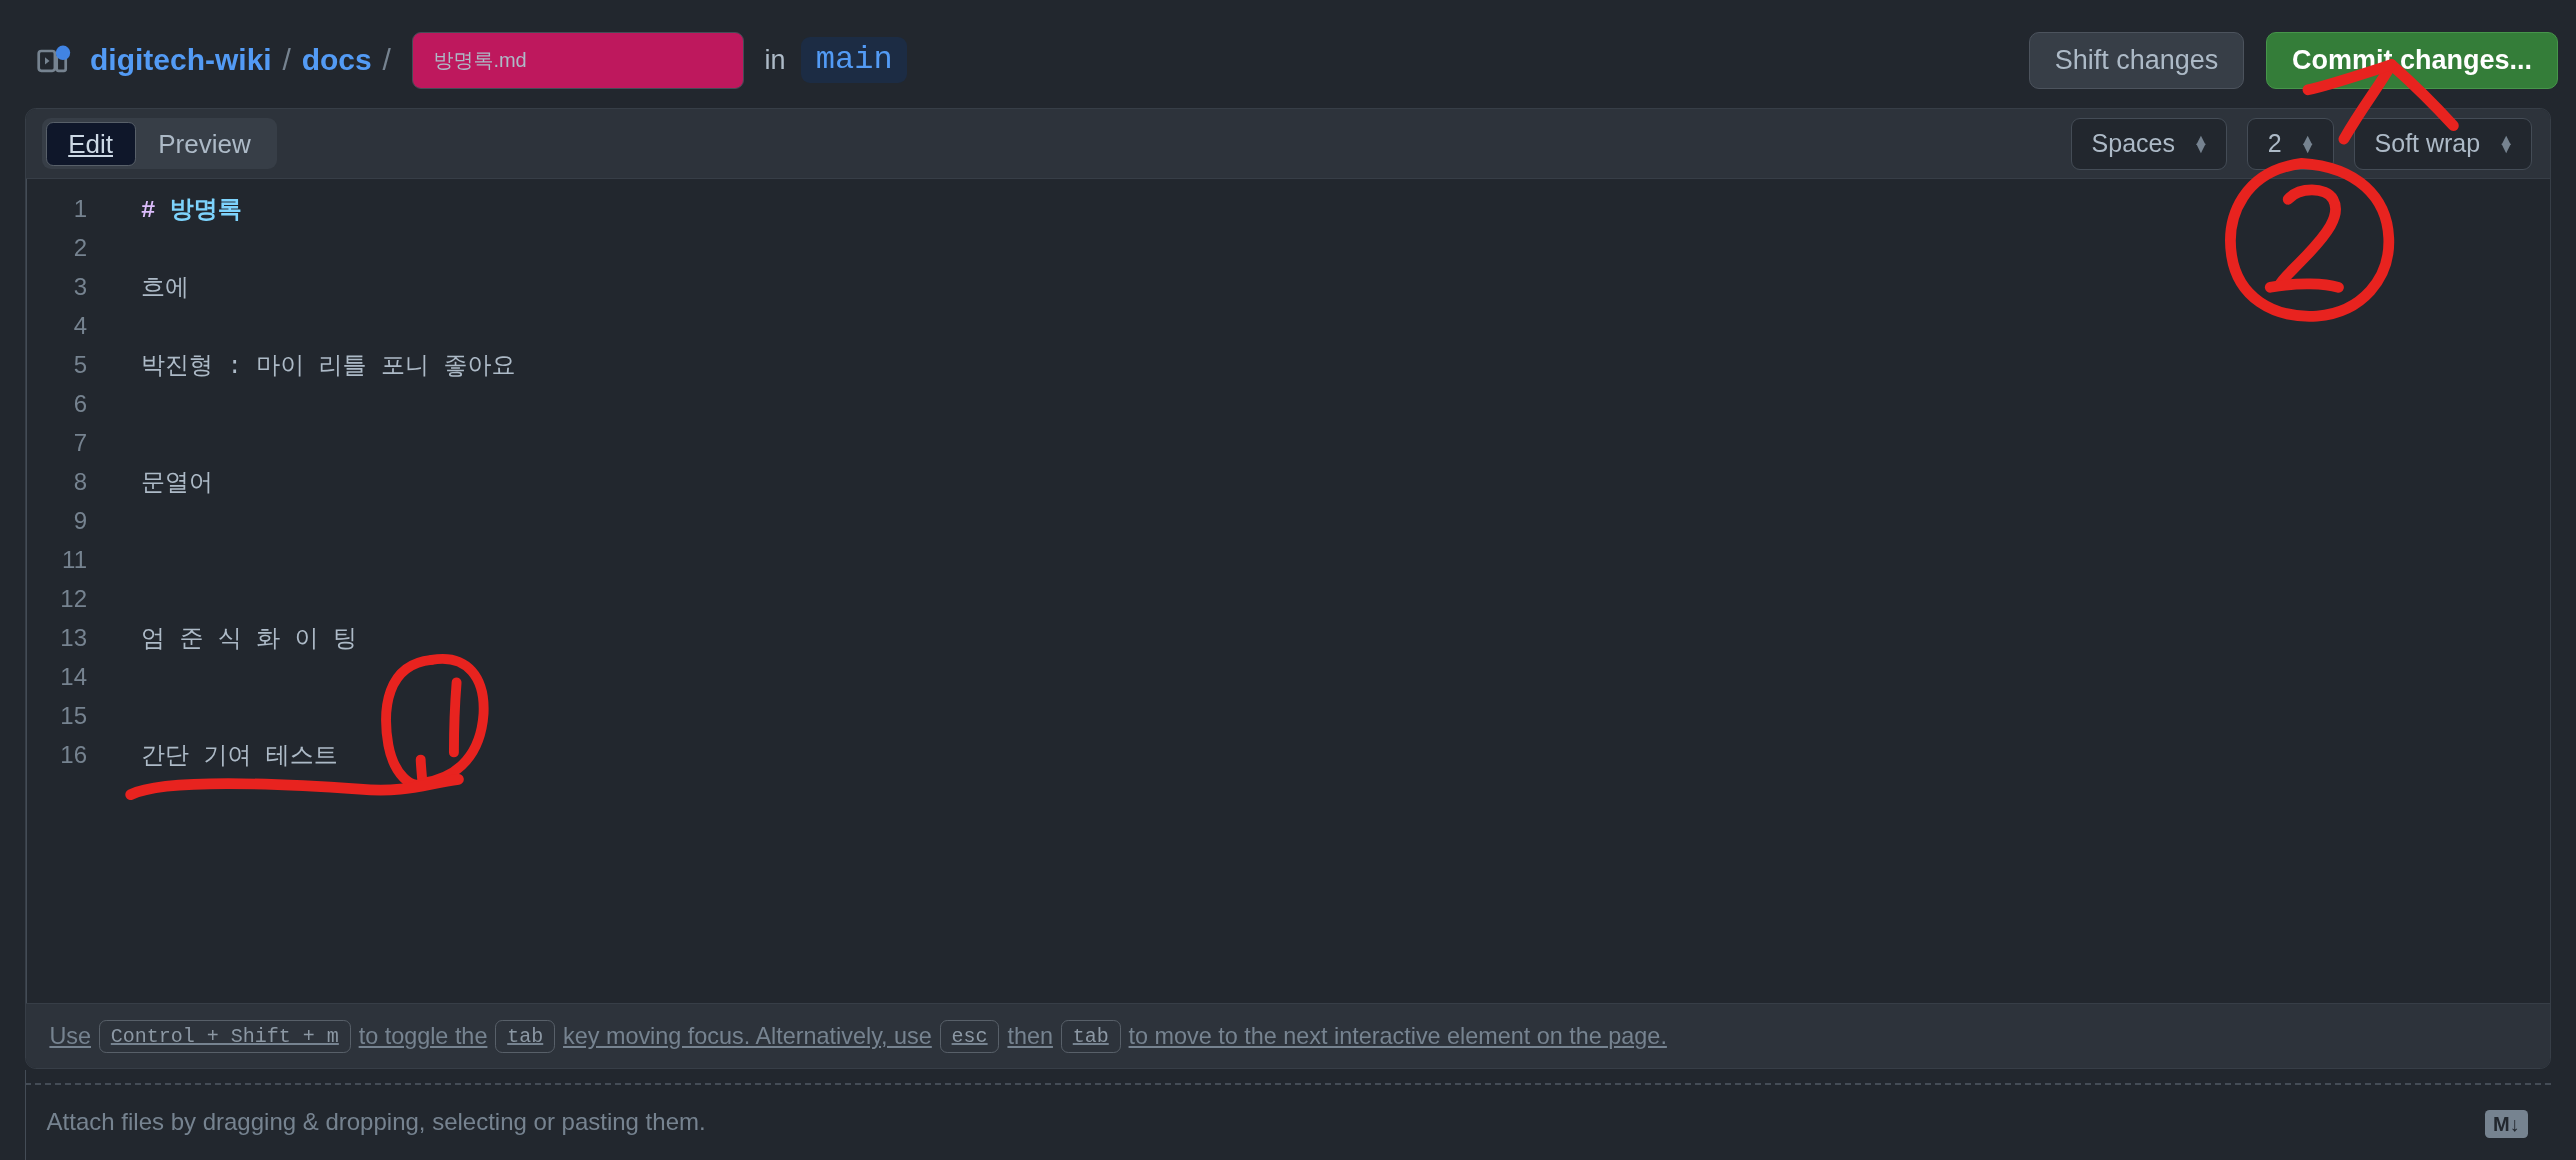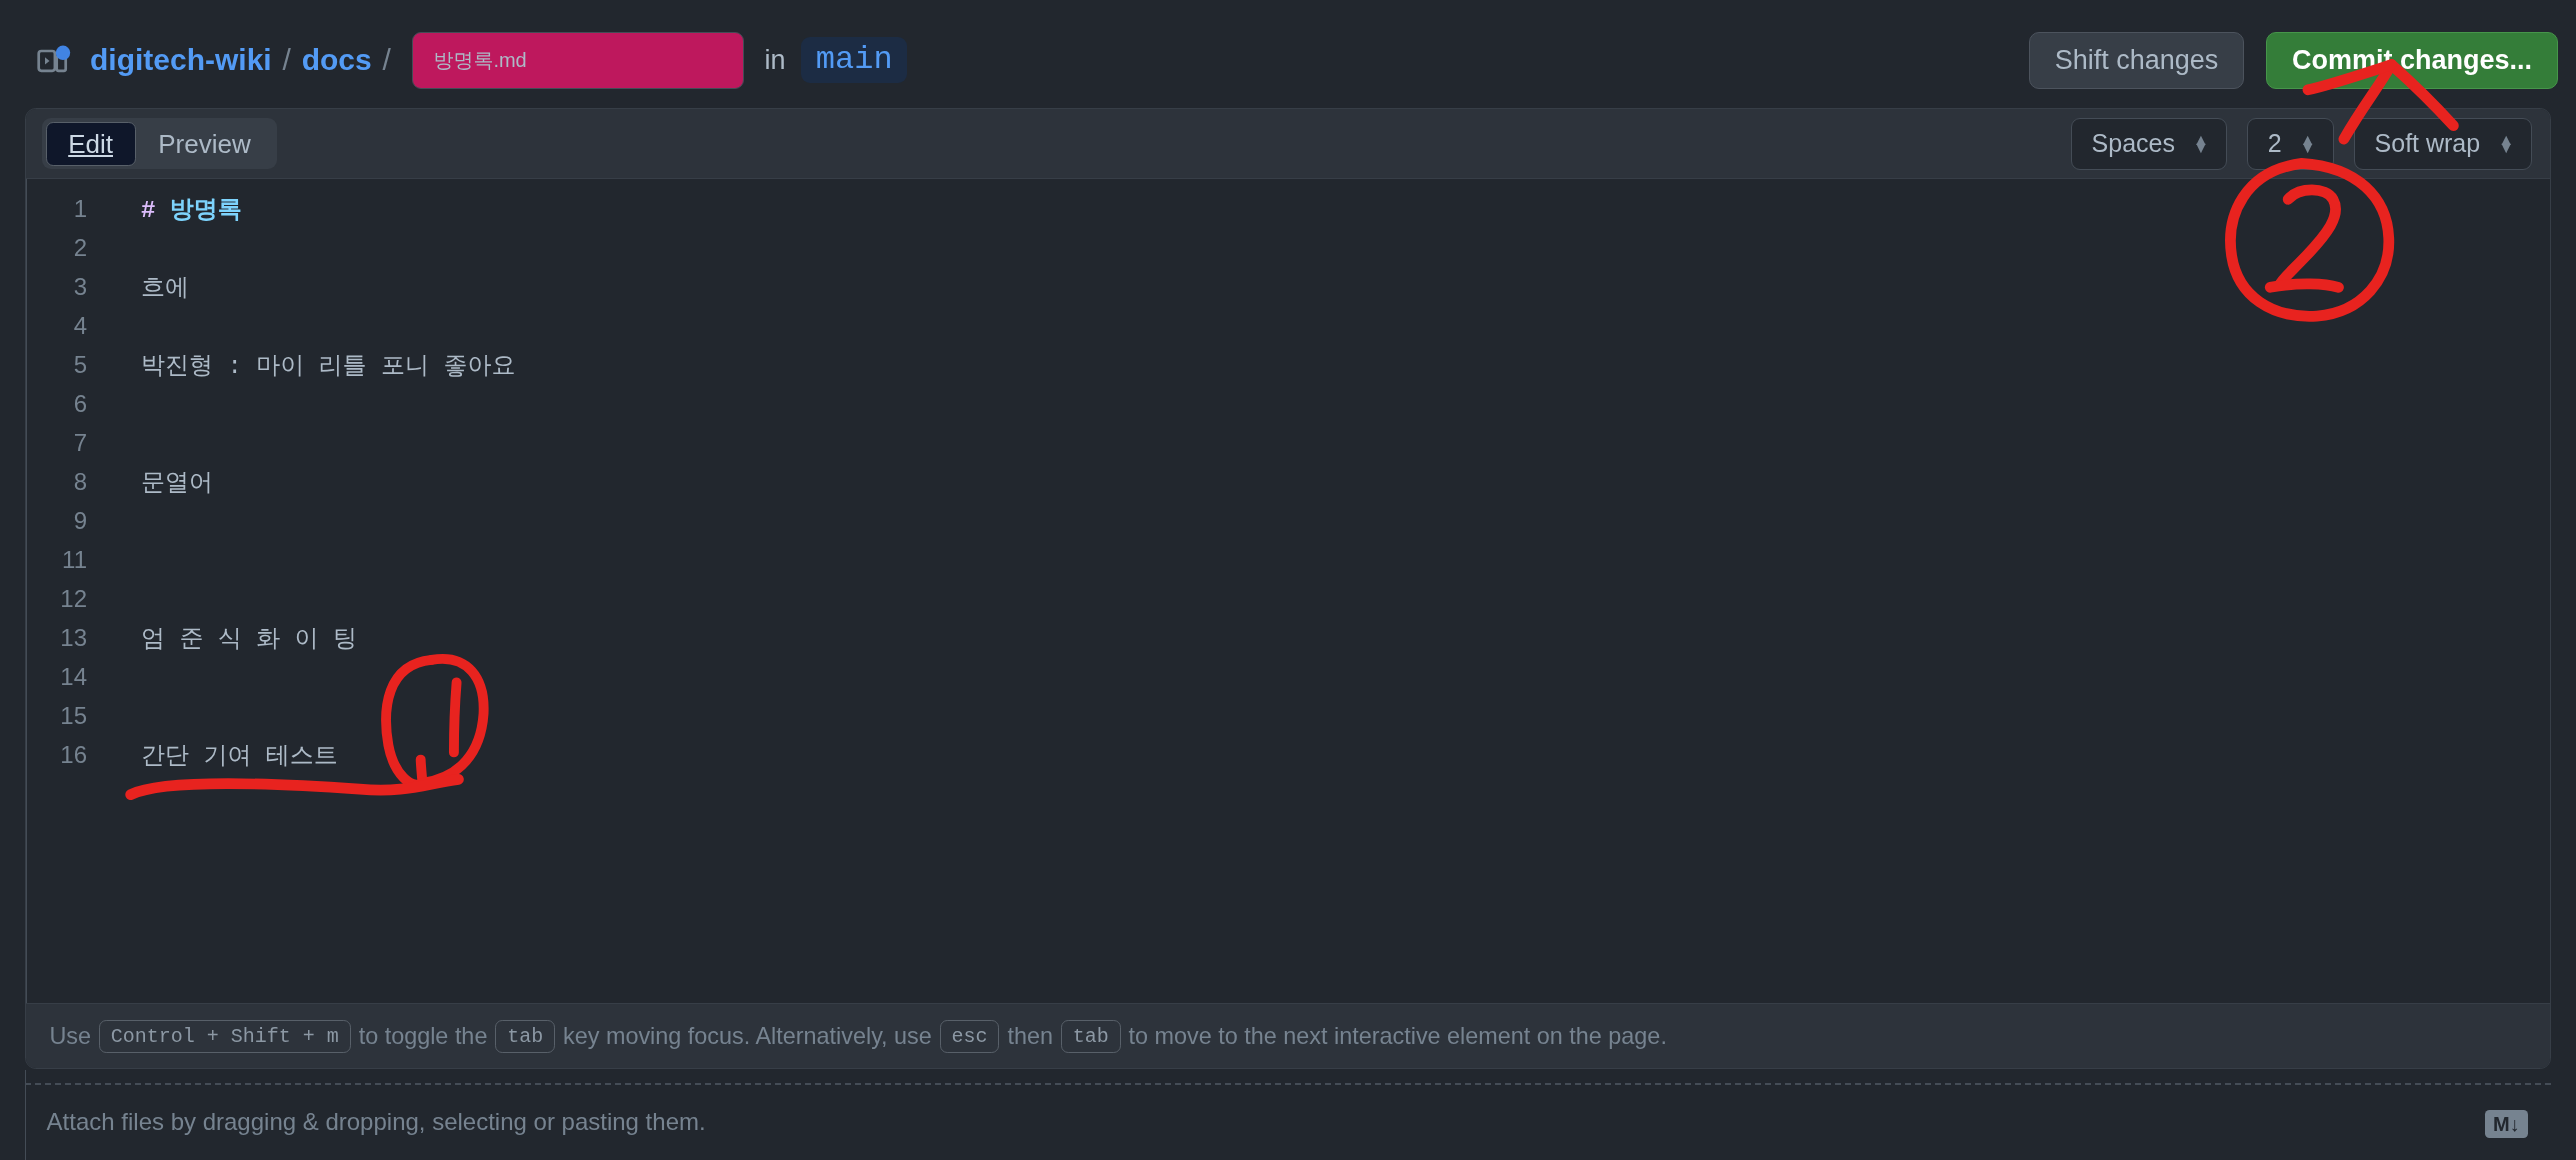--- a/index.html
+++ b/index.html
@@ -234,20 +234,21 @@
   
   .help-bar {
     height: 66px;
     background: #2d333b;
     border-top: 0.9px solid #373e47;
     display: flex;
     align-items: center;
     padding-left: 23.4px;
     color: #768390;
     font-size: 23.4px;
+    text-decoration: underline;
   }
   .kbd {
     display: inline-block;
     background: #2d333b;
     border: 0.9px solid #586069;
     border-radius: 7.2px;
     color: #8c98a4;
     font-family: "Liberation Mono", monospace;
     font-size: 20px;
     padding: 5.4px 10.8px;

